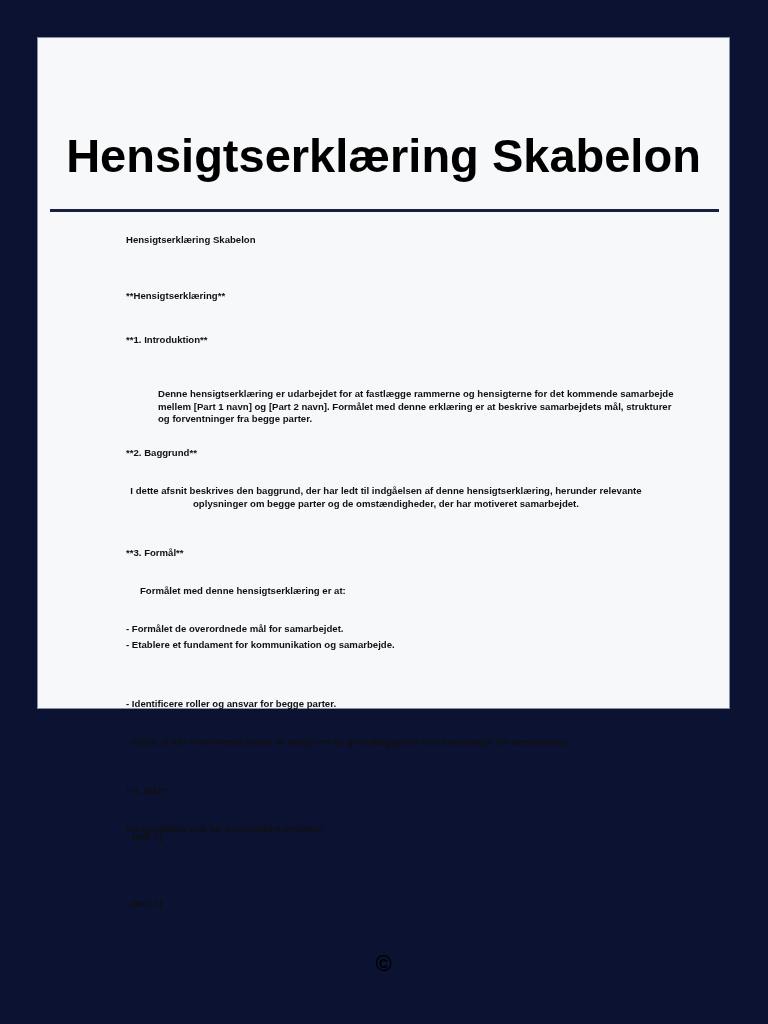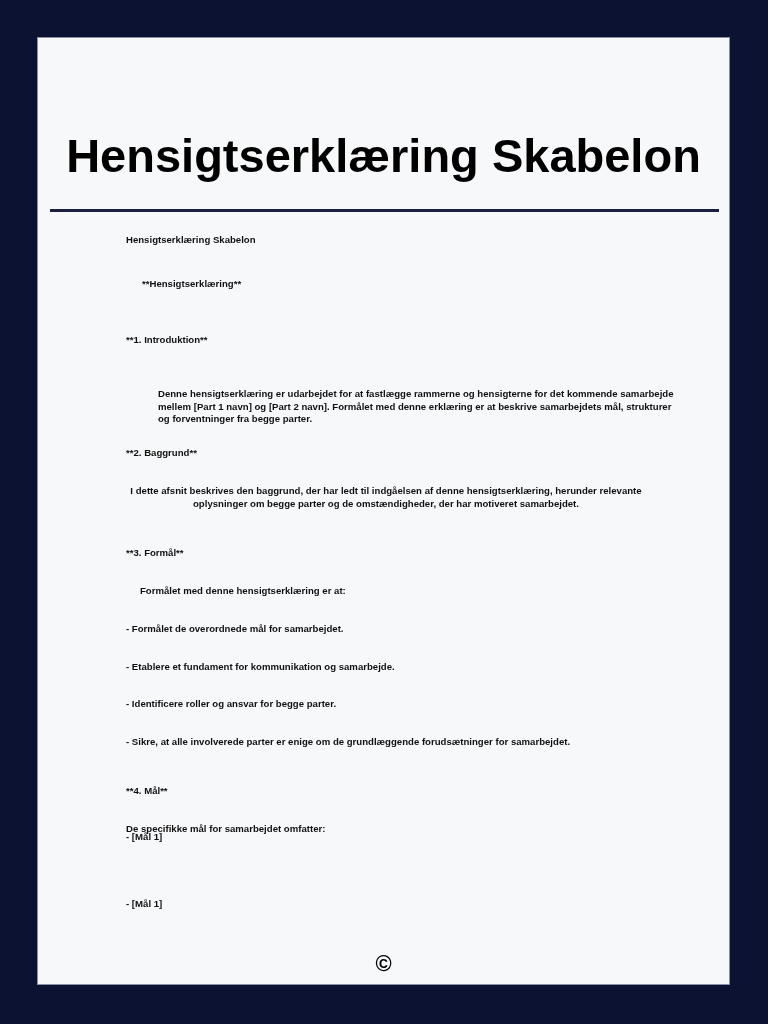--- a/index.html
+++ b/index.html
@@ -12,21 +12,21 @@
       background: #0b1232;
       position: relative;
       overflow: hidden;
       font-family: "Liberation Sans", sans-serif;
     }
     .page {
       position: absolute;
       left: 37px;
       top: 37px;
       width: 693px;
-      height: 948px;
+      height: 672px;
       background: #f7f8fa;
       border: 1px solid #8a8fa6;
       box-sizing: border-box;
     }
     .title {
       position: absolute;
       left: 0;
       right: 0;
       top: 88px;
       text-align: center;
@@ -78,29 +78,29 @@
   </style>
 </head>
 <body>
 
 <div class="page">
   <h1 class="title">Hensigtserklæring Skabelon</h1>
   <hr class="divider">
 
   <div class="content">
     <p style="top:0px;">Hensigtserklæring Skabelon</p>
-    <p style="top:44px;margin-left:16px;">**Hensigtserklæring**</p>
+    <p style="top:56px;">**Hensigtserklæring**</p>
     <p style="top:100px;">**1. Introduktion**</p>
     <p style="top:154px;margin-left:32px;">Denne hensigtserklæring er udarbejdet for at fastlægge rammerne og hensigterne for det kommende samarbejde mellem [Part 1 navn] og [Part 2 navn]. Formålet med denne erklæring er at beskrive samarbejdets mål, strukturer og forventninger fra begge parter.</p>
     <p style="top:213px;">**2. Baggrund**</p>
     <p style="top:251px;text-align:center;">I dette afsnit beskrives den baggrund, der har ledt til indgåelsen af denne hensigtserklæring, herunder relevante oplysninger om begge parter og de omstændigheder, der har motiveret samarbejdet.</p>
     <p style="top:313px;">**3. Formål**</p>
     <p style="top:351px;padding-left:14px;">Formålet med denne hensigtserklæring er at:</p>
     <p style="top:389px;">- Formålet de overordnede mål for samarbejdet.</p>
-    <p style="top:427px;">- Etablere et fundament for kommunikation og samarbejde.</p>
+    <p style="top:405px;">- Etablere et fundament for kommunikation og samarbejde.</p>
     <p style="top:464px;">- Identificere roller og ansvar for begge parter.</p>
     <p style="top:502px;">- Sikre, at alle involverede parter er enige om de grundlæggende forudsætninger for samarbejdet.</p>
     <p style="top:551px;">**4. Mål**</p>
     <p style="top:589px;">De specifikke mål for samarbejdet omfatter:</p>
     <p style="top:597px;">- [Mål 1]</p>
     <p style="top:664px;">- [Mål 1]</p>
   </div>
 
   <div class="footer-icon">©</div>
 </div>

